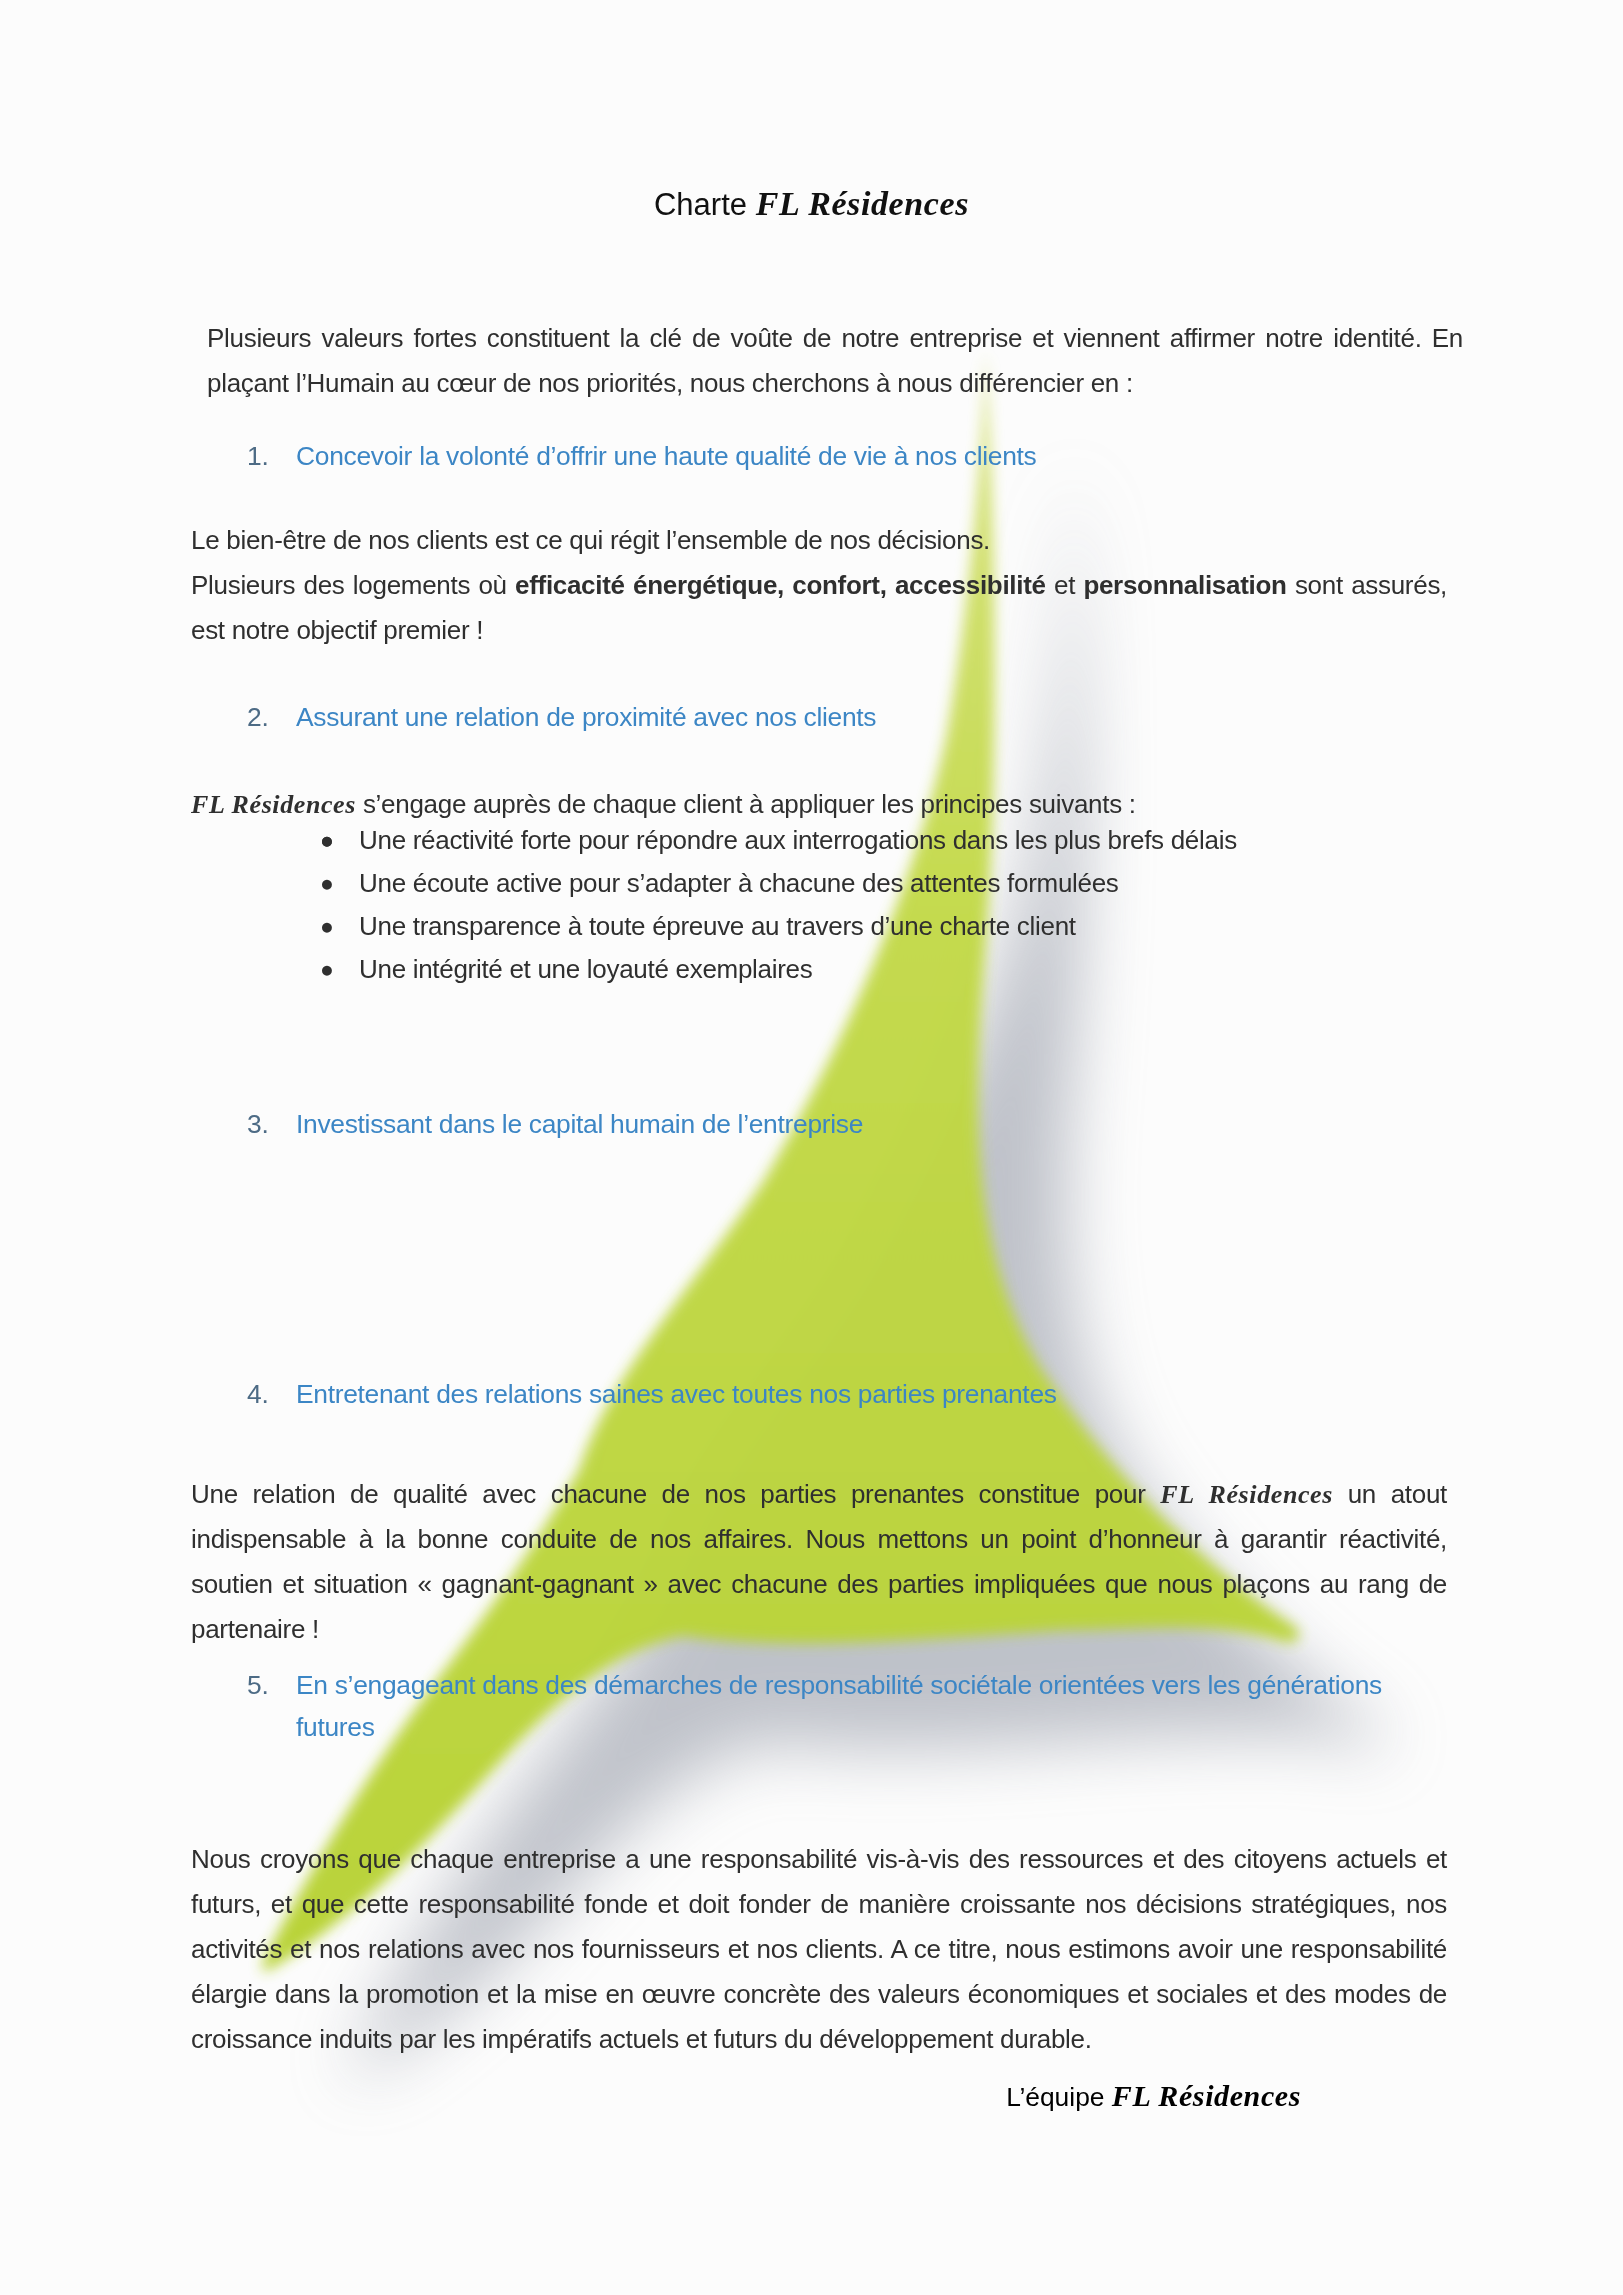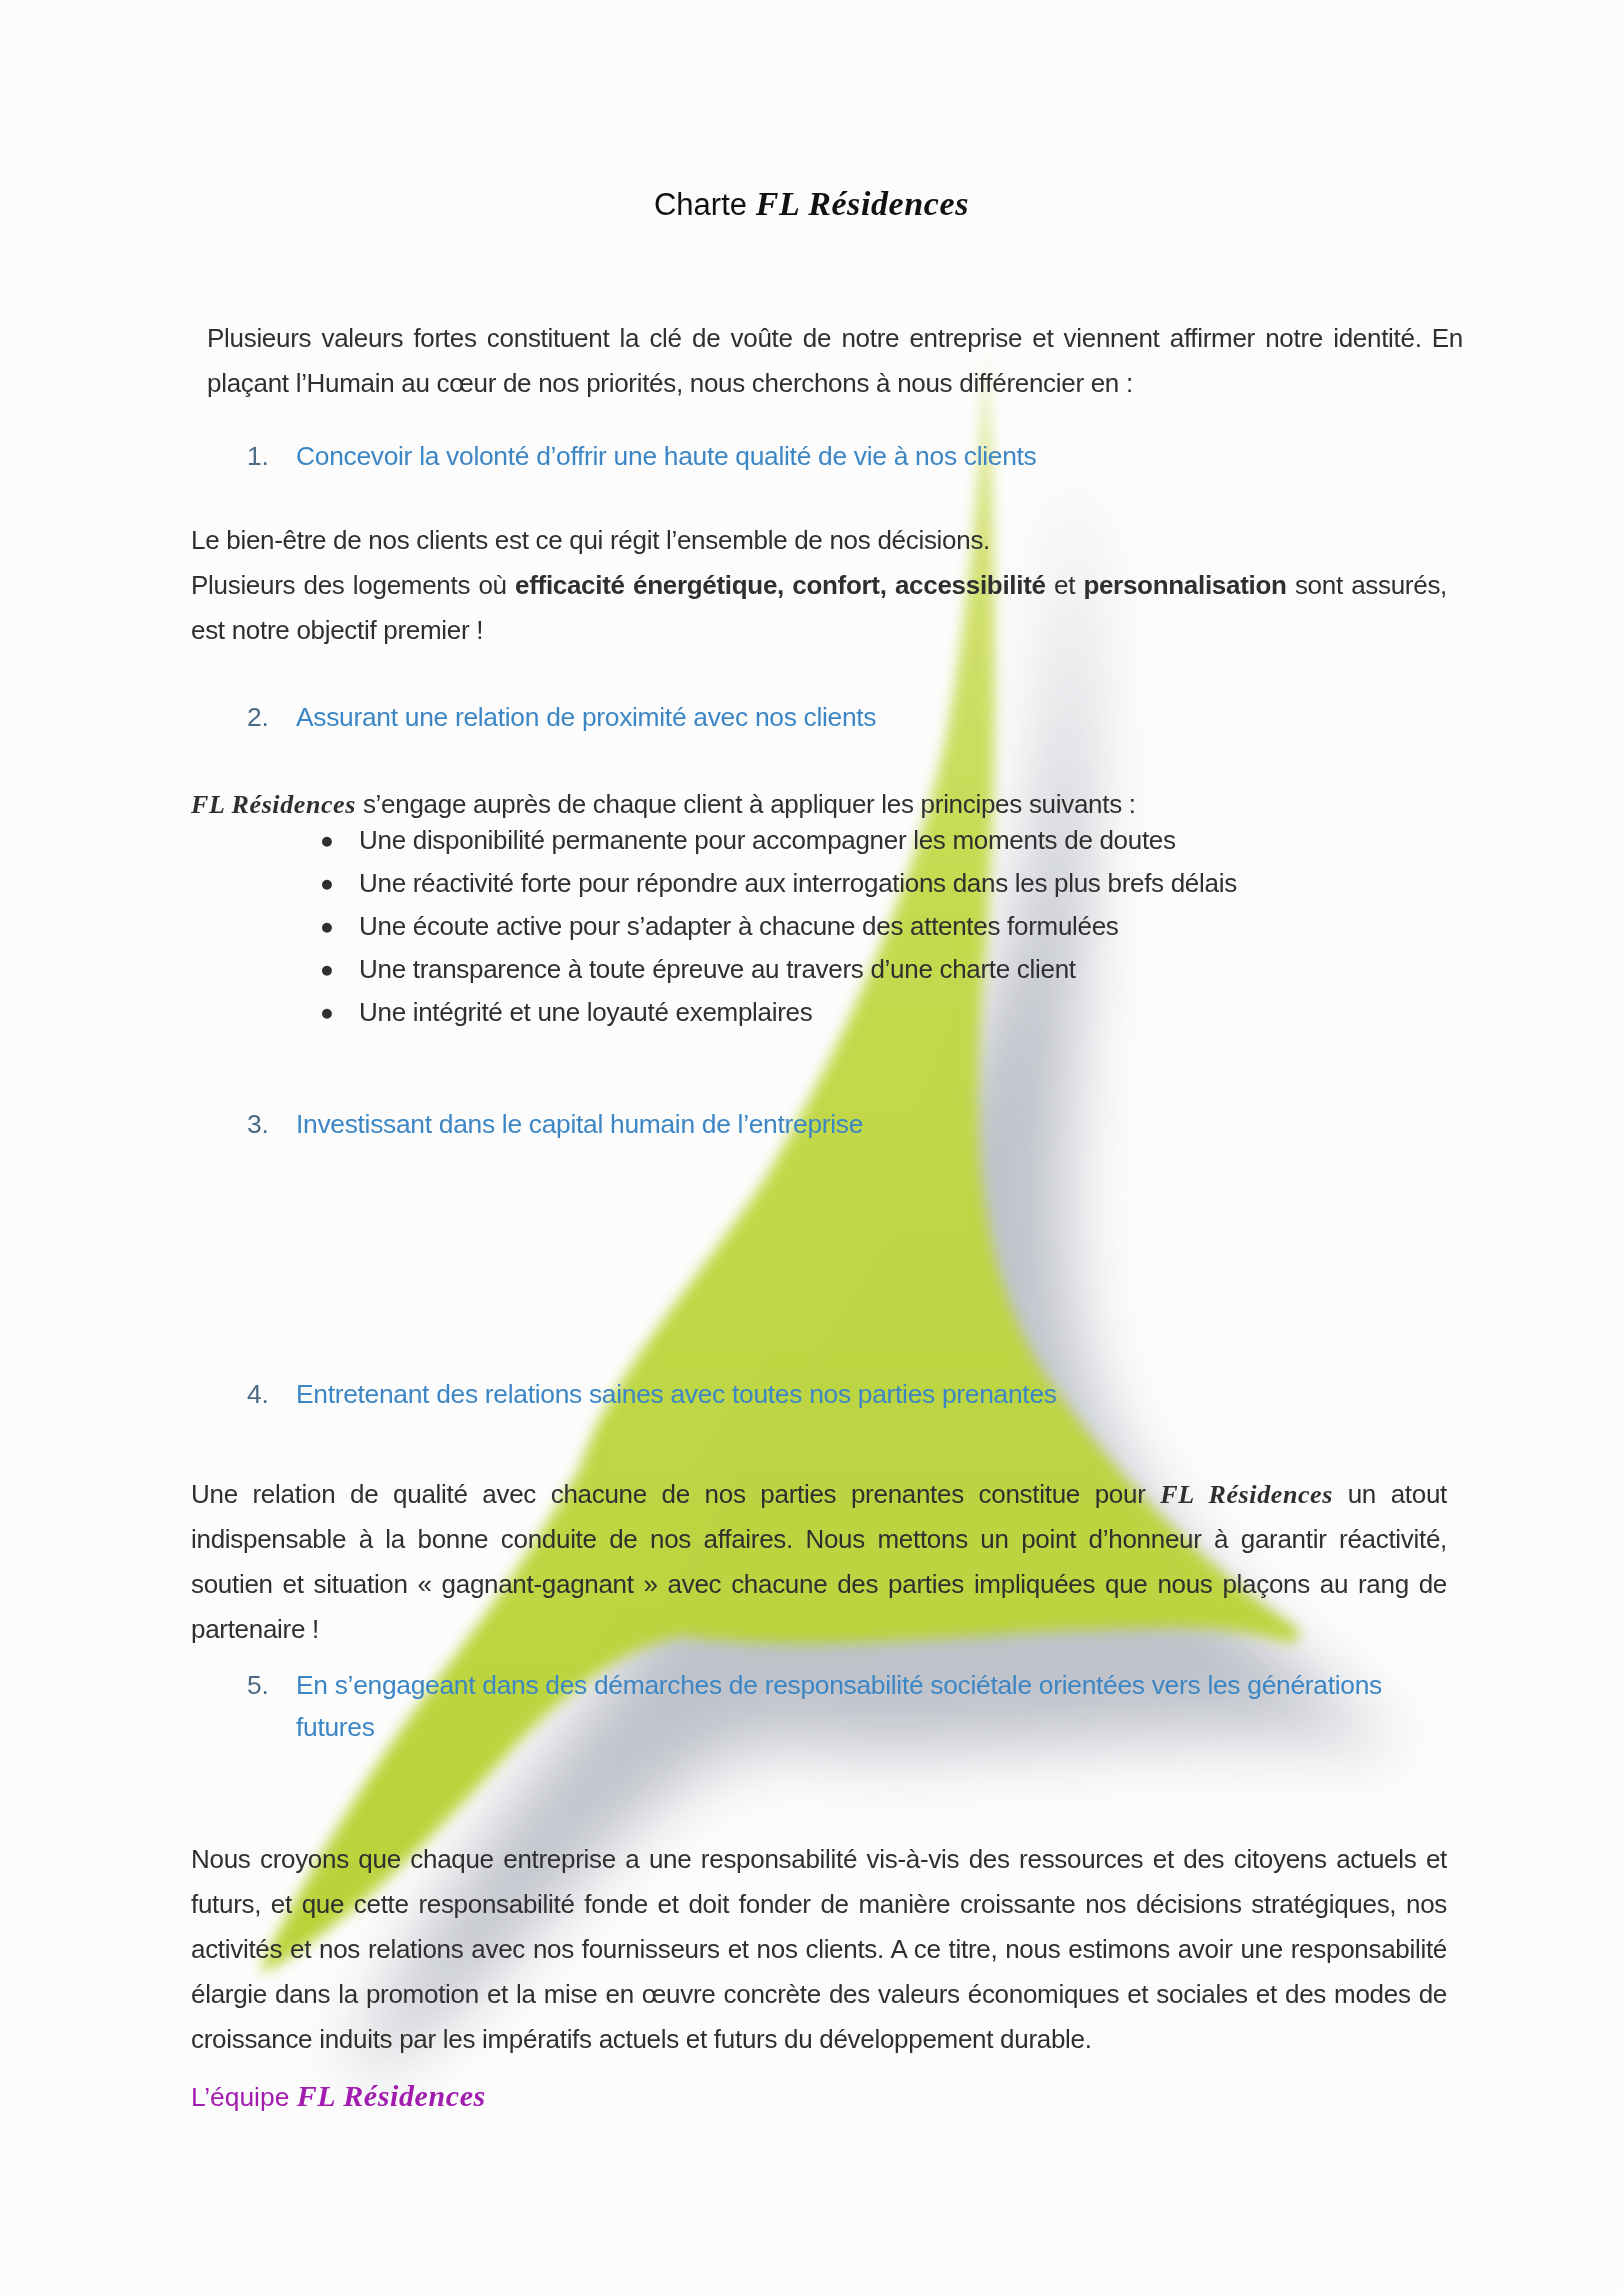--- a/index.html
+++ b/index.html
@@ -47,21 +47,21 @@
     font-size:26px; line-height:43px; letter-spacing:-0.3px;
   }
   .bullets li { position:relative; padding-left:168px; }
   .bullets li .dot {
     position:absolute; left:129px; top:0;
     font-size:23px;
   }
 
   .signature {
     position:absolute; top:2079px; left:191px; width:1110px;
-    text-align:left; font-size:26.4px; color:#a21caf;
+    text-align:right; font-size:26.4px; color:#000000;
   }
   .signature .brand { font-size:30px; }
 </style>
 </head>
 <body>
 
 <div class="page">
 
   <svg class="watermark" viewBox="0 0 2829 4000" width="1623" height="2295" aria-hidden="true">
     <defs>
@@ -133,21 +133,21 @@
     </p>
 
     <div class="sec-h" style="top:696px;">
       <span class="num">2.</span>
       <span class="h-text">Assurant une relation de proximité avec nos clients</span>
     </div>
     <p class="para" style="top:756px;">
       <span class="brand">FL Résidences</span><span> s’engage auprès de chaque client à appliquer les principes suivants :</span>
     </p>
     <ul class="bullets" style="top:819px;">
-      <li><span class="dot">●</span><span>Une disponibilité permanente pour accompagner les moments de doutes</span></li>
+      <li><span class="dot">●</span></li>
       <li><span class="dot">●</span><span>Une réactivité forte pour répondre aux interrogations dans les plus brefs délais</span></li>
       <li><span class="dot">●</span><span>Une écoute active pour s’adapter à chacune des attentes formulées</span></li>
       <li><span class="dot">●</span><span>Une transparence à toute épreuve au travers d’une charte client</span></li>
       <li><span class="dot">●</span><span>Une intégrité et une loyauté exemplaires</span></li>
     </ul>
 
     <div class="sec-h" style="top:1103px;">
       <span class="num">3.</span>
       <span class="h-text">Investissant dans le capital humain de l’entreprise</span>
     </div>

